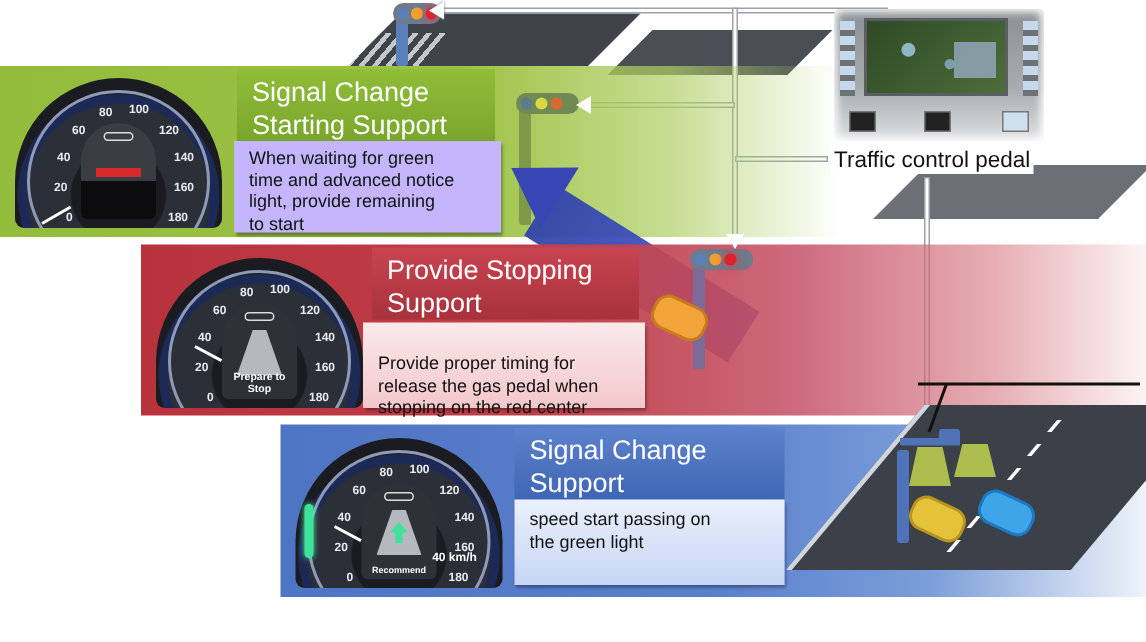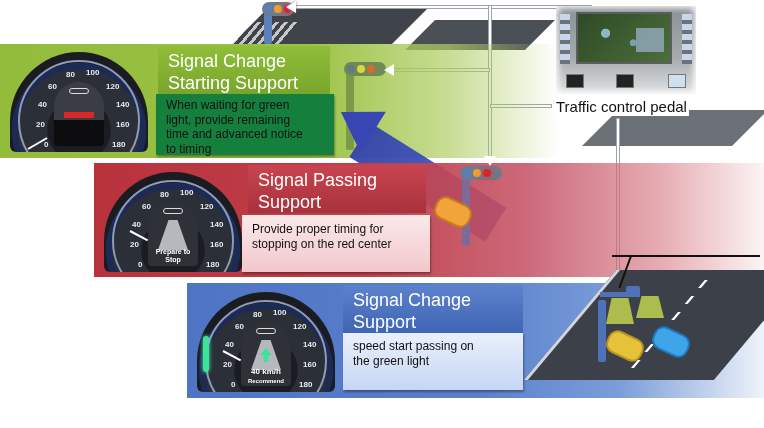--- a/index.html
+++ b/index.html
@@ -55,22 +55,22 @@
     background: #b5b9be; clip-path: polygon(35% 0, 65% 0, 100% 100%, 0 100%); }
   .green-arc { position: absolute; left: 6px; top: 44px; width: 6px; height: 36px; border-radius: 3px; background: #3ee29a; box-shadow: 0 0 4px #4ef0a8; }
 
   
   .title-box { position: absolute; color: #ffffff; font-size: 18px; line-height: 22px; padding: 4px 10px; }
   .title-green { left: 158px; top: 46px; width: 172px; height: 48px; background: linear-gradient(180deg, #8fbe38 0%, #7aa52d 100%); }
   .title-red { left: 248px; top: 165px; width: 178px; height: 48px; background: linear-gradient(180deg, #c84450 0%, #a8323c 100%); }
   .title-blue { left: 343px; top: 285px; width: 180px; height: 48px; background: linear-gradient(180deg, #5d82cc 0%, #3f66b4 100%); }
 
   .desc-box { position: absolute; color: #111; font-size: 12px; line-height: 14.5px; padding: 4px 10px; box-shadow: 1px 2px 2px rgba(0,0,0,.35); }
-  .desc-green { left: 156px; top: 94px; width: 178px; height: 61px; background: #15803d; }
-  .desc-red { left: 242px; top: 215px; width: 188px; height: 57px; background: linear-gradient(180deg, #fbe9ea 0%, #f2c7cb 100%); padding-top: 7px; }
+  .desc-green { left: 156px; top: 94px; width: 178px; height: 61px; background: #c4b5fd; }
+  .desc-red { left: 242px; top: 215px; width: 188px; height: 57px; background: linear-gradient(180deg, #fbe9ea 0%, #f2c7cb 100%); padding-top: 20px; }
   .desc-blue { left: 343px; top: 333px; width: 180px; height: 57px; background: linear-gradient(180deg, #eaf0fc 0%, #c6d6f4 100%); padding-top: 6px; }
 
   
   .cc-photo { position: absolute; left: 556px; top: 6px; width: 140px; height: 88px; border-radius: 4px;
     background: linear-gradient(180deg, #8c9094 0%, #a8acaf 60%, #dfe2e4 100%); box-shadow: 0 0 6px 2px #fff inset; }
   .cc-screen { position: absolute; left: 20px; top: 6px; width: 96px; height: 52px; background: #3c5a2e;
     border: 2px solid #5a5e62;
     background-image: radial-gradient(circle at 30% 40%, #8fb6c4 0 6%, transparent 7%), radial-gradient(circle at 60% 60%, #7aa0b0 0 5%, transparent 6%), linear-gradient(135deg, #2e4a26, #4d6e3a); }
   .cc-inset { position: absolute; right: 6px; top: 14px; width: 28px; height: 24px; background: #8fa7b8; opacity: .85; }
   .cc-side { position: absolute; top: 8px; width: 10px; height: 50px; background: repeating-linear-gradient(180deg, #c8d8ec 0 6px, #6d7276 6px 10px); }
@@ -142,23 +142,23 @@
     </div>
     <div class="gauge-needle" style="left:18px;top:96px;width:22px;transform:rotate(-30deg);"></div>
   </div>
 
   <div class="title-box title-green">
     <div>Signal Change</div>
     <div>Starting Support</div>
   </div>
   <div class="desc-box desc-green">
     <div>When waiting for green</div>
+    <div>time and advanced notice</div>
     <div>light,  provide remaining</div>
-    <div>time and advanced notice</div>
-    <div>to timing</div>
+    <div>to start</div>
   </div>
 
   <div class="band band-red"></div>
   <div class="pole" style="left:462px;top:176px;height:70px;background:#7d6a96;"></div>
   <div class="signal-head" style="left:460px;top:166px;width:42px;">
     <span class="lamp" style="background:#5b7fb8"></span>
       <span class="lamp" style="background:#f0a030"></span>
       <span class="lamp" style="background:#e0202a;box-shadow:0 0 8px #ff2a2a"></span>
   </div>
   <div style="position:absolute;left:484px;top:156px;width:0;height:0;border-top:10px solid #fff;border-left:6px solid transparent;border-right:6px solid transparent;"></div>
@@ -179,25 +179,26 @@
     <div class="gauge-screen">
       <div style="position:absolute;left:15px;top:6px;width:20px;height:6px;border:1px solid #ddd;border-radius:3px;"></div>
       <div class="trap"></div>
       <div class="screen-text" style="top:46px;">Prepare to</div>
       <div class="screen-text" style="top:54px;">Stop</div>
     </div>
     <div class="gauge-needle" style="left:26px;top:58px;width:20px;transform:rotate(28deg);"></div>
   </div>
 
   <div class="title-box title-red">
-    <div>Signal Passing</div>
+    <div>Provide Stopping</div>
     <div>Support</div>
   </div>
   <div class="desc-box desc-red">
     <div>Provide proper timing for</div>
+    <div>release the gas pedal when</div>
     <div>stopping on the  red center</div>
   </div>
 
   <div class="band band-blue"></div>
   <div class="road-right">
       <div class="lane"></div>
     </div>
   <div class="pole" style="left:598px;top:300px;height:62px;background:#4f72b8;"></div>
   <div style="position:absolute;left:600px;top:292px;width:40px;height:5px;background:#4f72b8;"></div>
   <div style="position:absolute;left:626px;top:286px;width:14px;height:8px;background:#4f72b8;border-radius:2px;"></div>
@@ -216,21 +217,21 @@
     <span class="gauge-num" style="left:56px;top:18px;">80</span>
     <span class="gauge-num" style="left:76px;top:16px;">100</span>
     <span class="gauge-num" style="left:96px;top:30px;">120</span>
     <span class="gauge-num" style="left:106px;top:48px;">140</span>
     <span class="gauge-num" style="left:106px;top:68px;">160</span>
     <span class="gauge-num" style="left:102px;top:88px;">180</span>
     <div class="gauge-screen">
       <div style="position:absolute;left:15px;top:6px;width:20px;height:6px;border:1px solid #ddd;border-radius:3px;"></div>
       <div class="trap"></div>
       <div style="position:absolute;left:19px;top:26px;width:12px;height:14px;background:#3ee29a;clip-path:polygon(50% 0,100% 50%,70% 50%,70% 100%,30% 100%,30% 50%,0 50%);"></div>
-      <div class="screen-text" style="top:46px;font-size:8px;">40 km/h</div>
+      <div class="screen-text" style="top:46px;font-size:8px;margin-left:37px;">40 km/h</div>
       <div class="screen-text" style="top:55px;font-size:6px;">Recommend</div>
     </div>
     <div class="gauge-needle" style="left:26px;top:58px;width:20px;transform:rotate(28deg);"></div>
   </div>
 
   <div class="title-box title-blue">
     <div>Signal Change</div>
     <div>Support</div>
   </div>
   <div class="desc-box desc-blue">

